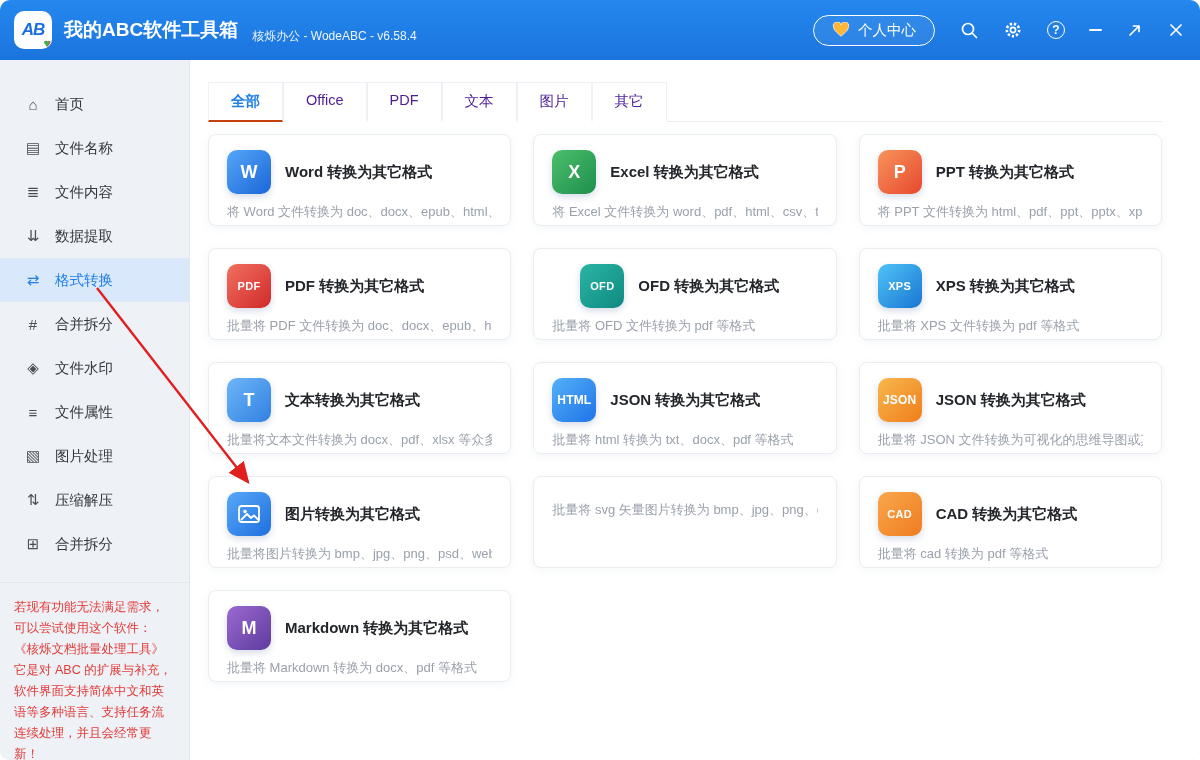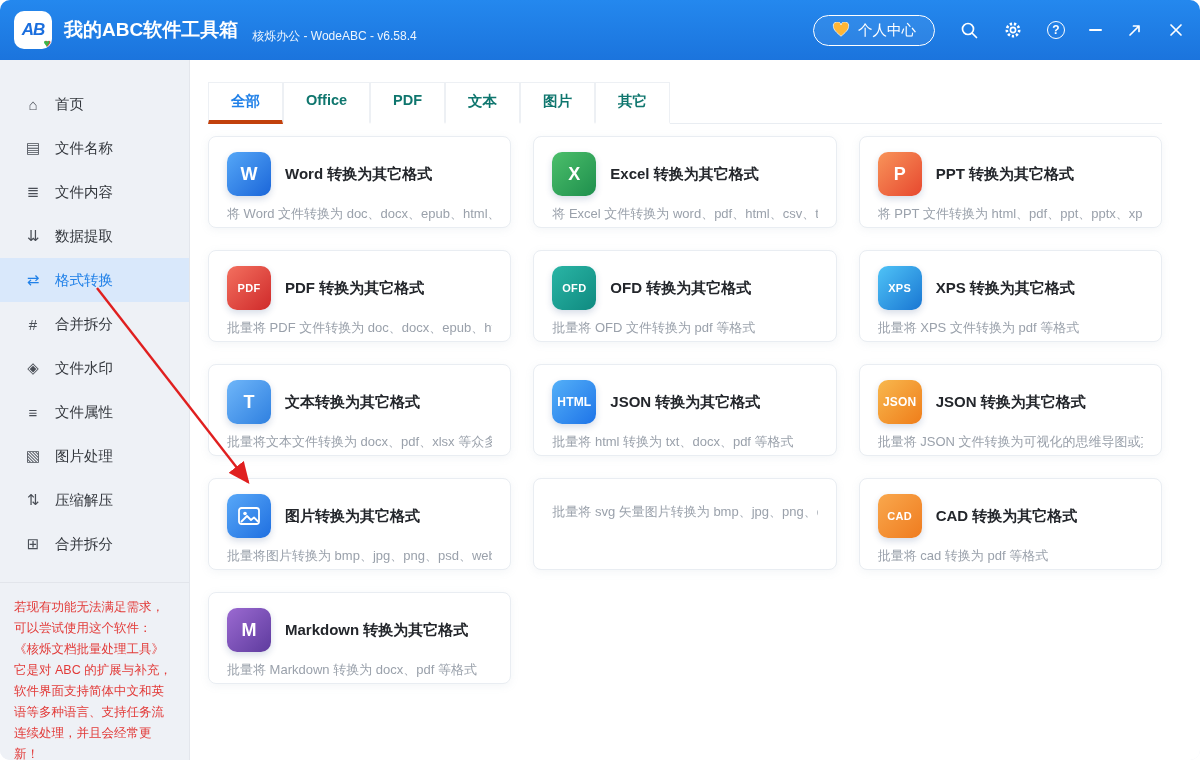--- a/index.html
+++ b/index.html
@@ -28,38 +28,38 @@
   .side-item{height:44px;display:flex;align-items:center;padding-left:24px;gap:13px;font-size:14.5px;color:#33373d;cursor:pointer;}
   .side-glyph{width:18px;text-align:center;font-size:15px;color:#4a4f57;}
   .side-item.active{background:#d9e8fb;color:#2080e8;}
   .side-item.active .side-glyph{color:#2080e8;}
   .side-notice{margin-top:16px;padding:14px 14px 0 14px;border-top:1px solid #e2e5eb;color:#e23a38;font-size:12.5px;line-height:21px;}
   .side-notice p{margin:0;}
 
   
   .main{position:absolute;left:190px;top:60px;right:0;bottom:0;background:#fff;box-sizing:border-box;padding:22px 38px 0 18px;overflow:hidden;}
   .tabs{display:flex;border-bottom:1px solid #e9edf2;}
-  .tab{padding:9px 22px;font-size:14.5px;color:#0f766e;background:#fff;border:1px solid #edf0f4;border-bottom:2px solid transparent;margin-bottom:-1px;cursor:pointer;font-weight:bold;}
-  .tab.active{color:#2080e8;border-bottom:4px solid #c2410c;font-weight:bold;}
+  .tab{padding:9px 22px;font-size:14.5px;color:#4c1d95;background:#fff;border:1px solid #edf0f4;border-bottom:2px solid transparent;margin-bottom:-1px;cursor:pointer;}
+  .tab.active{color:#2080e8;border-bottom:2px solid #c2410c;font-weight:bold;}
 
   .cards{display:grid;grid-template-columns:repeat(3,1fr);column-gap:22px;row-gap:22px;margin-top:12px;}
   .card{background:#fff;border:1px solid #e9edf2;border-radius:8px;padding:15px 18px 12px;box-sizing:border-box;height:92px;box-shadow:0 2px 8px rgba(140,155,180,.10);overflow:hidden;cursor:pointer;}
   .card-head{display:flex;align-items:center;gap:14px;}
   .card-icon{width:44px;height:44px;border-radius:10px;color:#fff;display:flex;align-items:center;justify-content:center;flex:0 0 auto;box-shadow:0 3px 7px rgba(30,60,120,.18);}
   .card-icon i{font-style:normal;font-weight:bold;font-size:18px;}
   .card-icon i.sm{font-size:11px;letter-spacing:.3px;}
   .card-icon i.xs{font-size:12px;letter-spacing:.2px;}
   .card-title{font-size:15px;font-weight:bold;color:#23262b;}
   .card-desc{margin-top:9px;font-size:13px;color:#9aa1ab;white-space:nowrap;overflow:hidden;}
 
   .ic-word {background:linear-gradient(135deg,#55a7f7,#1b66d9);}
   .ic-excel{background:linear-gradient(135deg,#4cbf6b,#1e8f4d);}
   .ic-ppt  {background:linear-gradient(135deg,#f8945a,#e7482f);}
   .ic-pdf  {background:linear-gradient(135deg,#f3705f,#cf2a2a);}
-  .ic-ofd  {background:linear-gradient(135deg,#2ab5a5,#0f8a80);}
+  .ic-ofd  {background:linear-gradient(135deg,#2ab5a5,#0f8a80);margin-left:28px;}
   .ic-xps  {background:linear-gradient(135deg,#4fc3f7,#1976d2);}
   .ic-text {background:linear-gradient(135deg,#6fb6f9,#2f80e0);}
   .ic-html {background:linear-gradient(135deg,#54b0f8,#1e74e8);}
   .ic-json {background:linear-gradient(135deg,#f8b84e,#ef7d1a);}
   .ic-image{background:linear-gradient(135deg,#58a8f8,#1f6fe0);}
   .ic-svg  {background:linear-gradient(135deg,#49b6f5,#1a7ae0);}
   .ic-cad  {background:linear-gradient(135deg,#f9a84d,#ef7c1f);}
   .ic-md   {background:linear-gradient(135deg,#9b6ad1,#5e3b9e);}
 
   .annot{position:absolute;left:0;top:0;pointer-events:none;z-index:50;}

